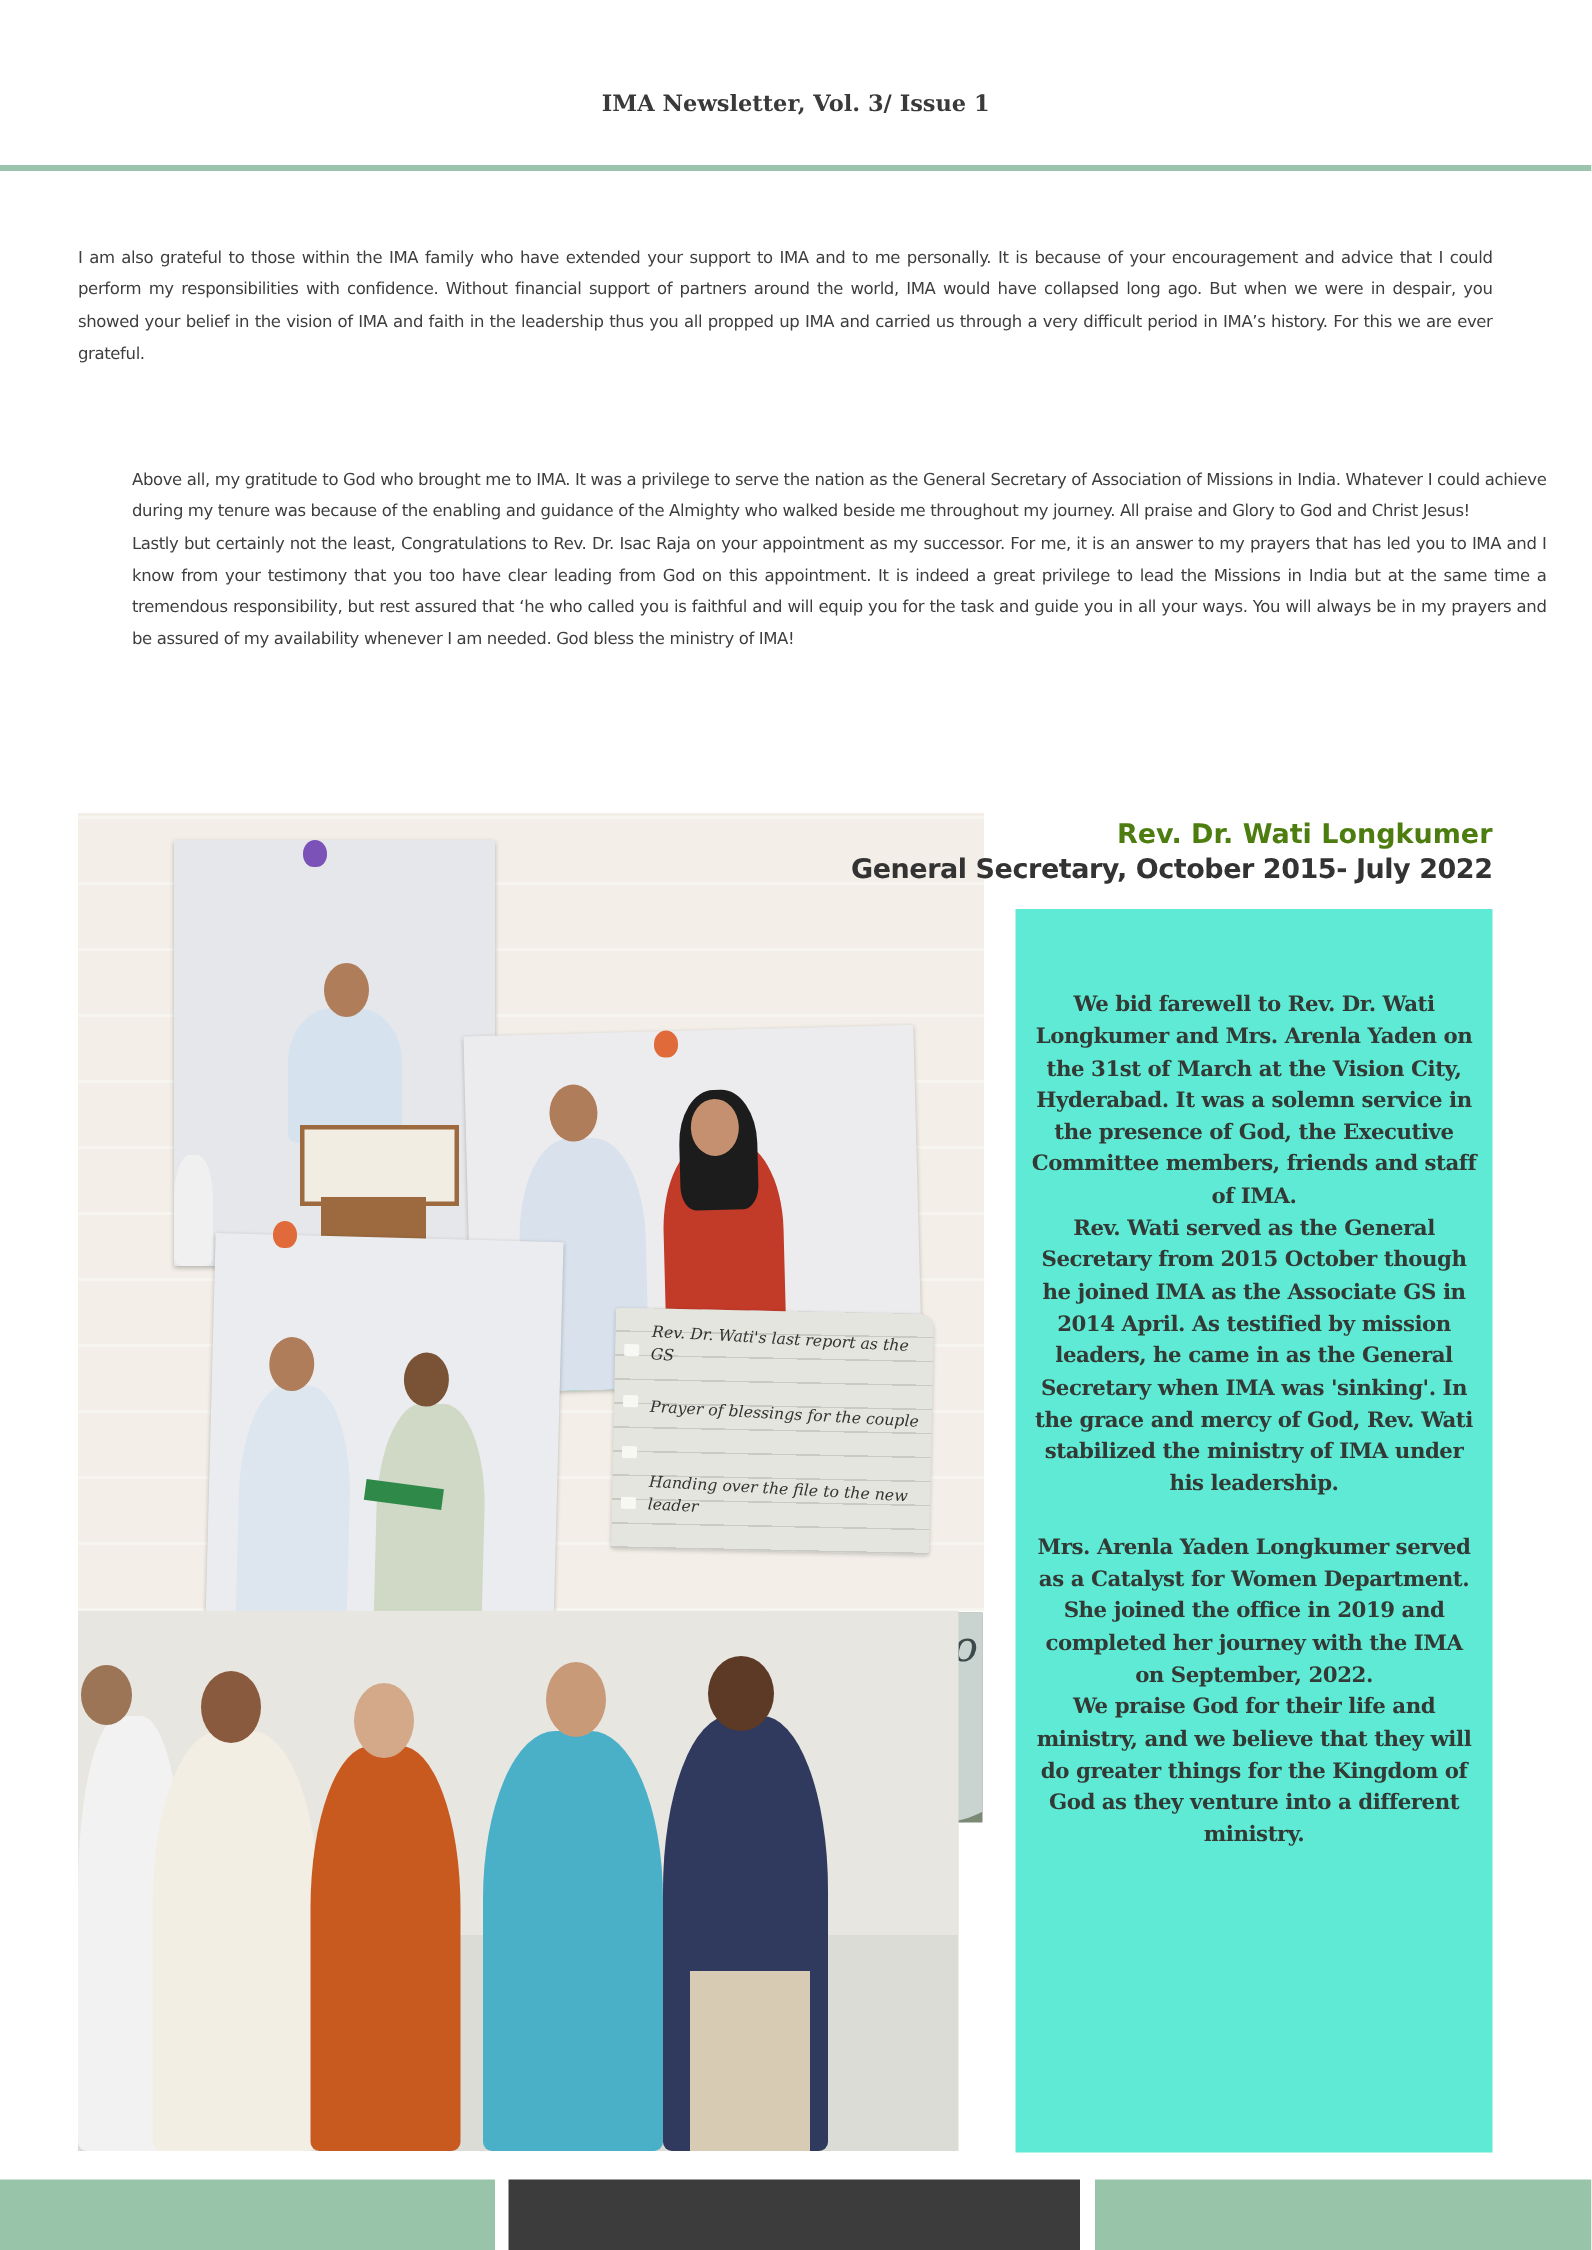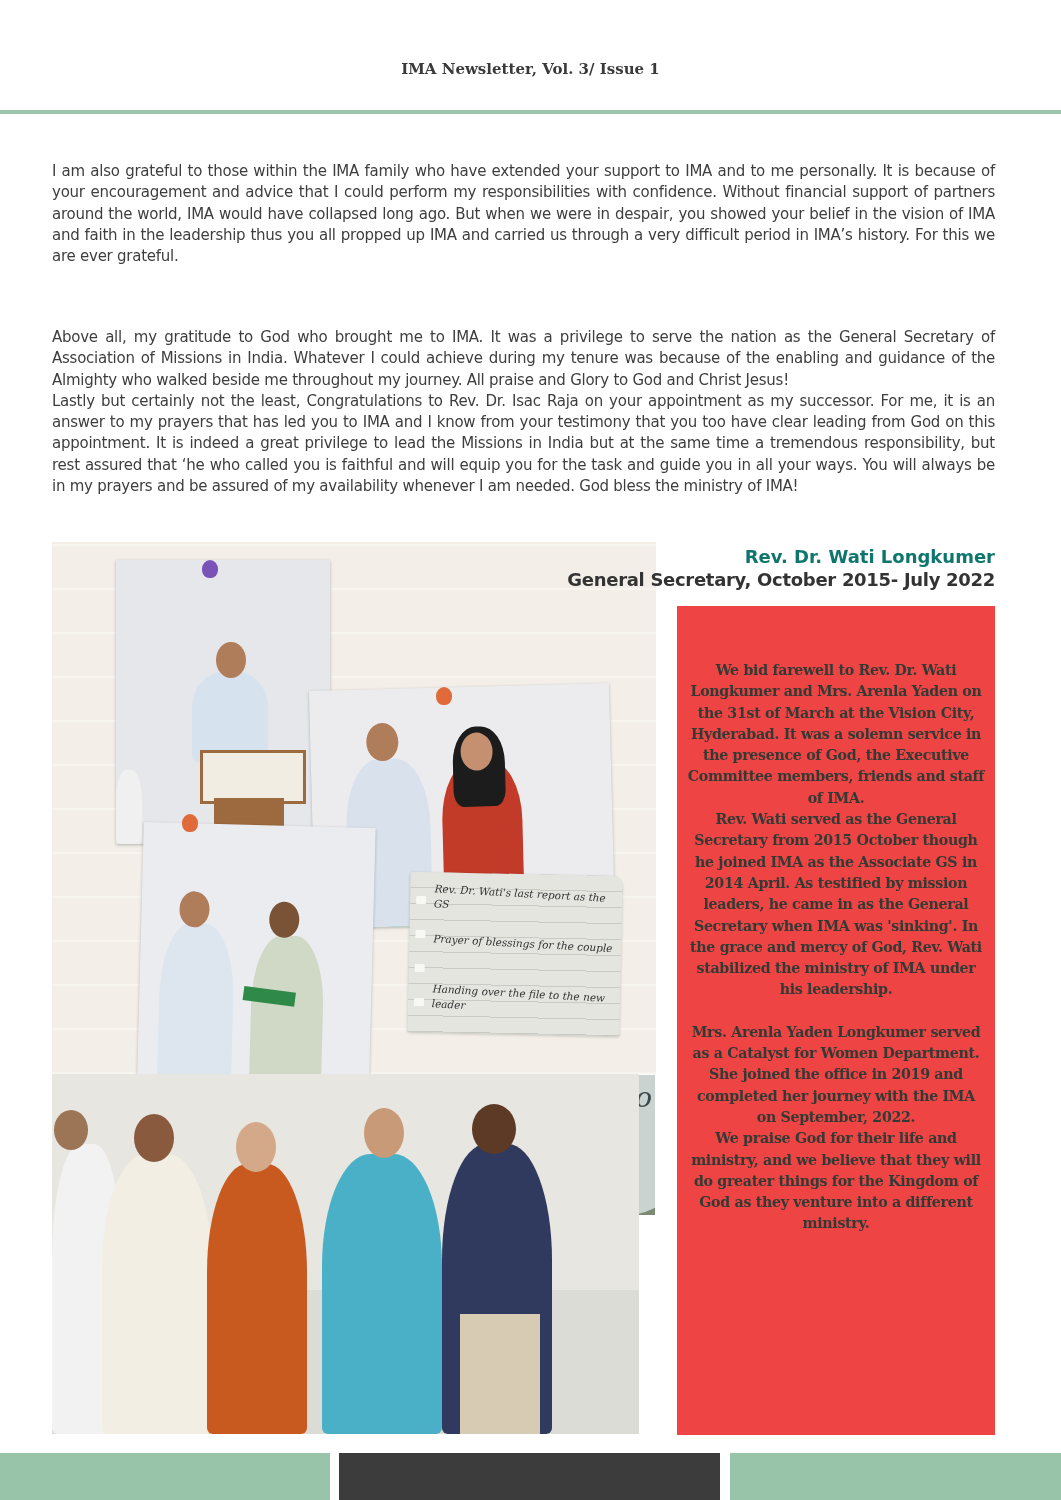--- a/index.html
+++ b/index.html
@@ -1,22 +1,22 @@
 <!DOCTYPE html>
 <html><head>
 <meta charset="utf-8">
 <style>
   html, body { margin:0; padding:0; }
   body { width:1061px; height:1500px; background:#ffffff; position:relative; overflow:hidden; font-family:"Liberation Sans", sans-serif; color:#3c3c3c; }
   .header-title { position:absolute; top:60px; left:0; width:1061px; text-align:center; font-family:"DejaVu Serif", serif; font-weight:bold; font-size:15px; color:#3a3a3a; }
   .header-rule { position:absolute; top:110px; left:0; width:1061px; height:4px; background:#9cc3ab; }
-  .body-text { position:absolute; left:52px; width:943px; font-family:"DejaVu Sans", sans-serif; font-size:15px; line-height:21.3px; color:#3e3e3e; text-align:justify; letter-spacing:-0.25px; }
+  .body-text { position:absolute; left:52px; width:943px; font-family:"DejaVu Sans", sans-serif; font-size:11px; line-height:21.3px; color:#3e3e3e; text-align:justify; letter-spacing:-0.25px; }
   .body-text p { margin:0; }
   .p1 { top:161px; }
-  .p2 { top:327px; }
+  .p2 { top:309px;margin-left:36px; }
   .collage { position:absolute; left:52px; top:542px; width:604px; height:532px; background:#f3efe8;
     background-image: repeating-linear-gradient(0deg, rgba(255,255,255,0.35) 0 2px, rgba(0,0,0,0) 2px 44px); }
   .photo { position:absolute; background:#e9eaec; box-shadow:0 1px 3px rgba(0,0,0,0.25); overflow:hidden; }
   .photo-a { left:64px; top:18px; width:214px; height:284px; background:#e6e7ea; }
   .photo-b { left:260px; top:145px; width:300px; height:238px; transform:rotate(-1.5deg); background:#ececee; }
   .photo-c { left:88px; top:283px; width:232px; height:286px; transform:rotate(1.5deg); background:#ebecef; }
   .photo-b .floor { position:absolute; left:0; bottom:0; width:100%; height:26px; background:#4fb37a; }
   .person { position:absolute; border-radius:40% 40% 6px 6px; }
   .head { position:absolute; border-radius:50%; background:#b07d5a; }
   .podium { position:absolute; background:#f2ede2; border:3px solid #9c6a3e; }
@@ -28,23 +28,23 @@
   .note-item.i1 { top:12px; }
   .note-item.i2 { top:62px; }
   .note-item.i3 { top:112px; }
   .note-hole { position:absolute; left:6px; width:10px; height:8px; background:#f7f7f4; border-radius:1px; }
   .photo-d { position:absolute; left:52px; top:1074px; width:587px; height:360px; background:#dcdcd6; overflow:hidden; }
   .photo-d .wall { position:absolute; left:0; top:0; width:100%; height:60%; background:#e8e6e1; }
   .banner { position:absolute; left:540px; top:1075px; width:115px; height:140px; background:#7a8a74; overflow:hidden; }
   .banner .circle { position:absolute; left:22px; top:-10px; width:130px; height:150px; border-radius:50%; background:#c9d3cf; }
   .banner-text { position:absolute; left:30px; font-family:"Liberation Sans", sans-serif; font-weight:bold; color:#2b3b3b; font-size:13px; white-space:nowrap; }
   .banner-welcome { position:absolute; left:30px; top:6px; font-family:"DejaVu Serif", serif; font-style:italic; font-size:28px; color:#3b4a4a; }
-  .sign-name { position:absolute; top:545px; right:66px; text-align:right; font-family:"DejaVu Sans", sans-serif; font-weight:bold; font-size:18px; line-height:24px; color:#0f766e; }
+  .sign-name { position:absolute; top:545px; right:66px; text-align:right; font-family:"DejaVu Sans", sans-serif; font-weight:bold; font-size:18px; line-height:24px; color:#4d7c0f; }
   .sign-role { position:absolute; top:568px; right:66px; text-align:right; font-family:"DejaVu Sans", sans-serif; font-weight:bold; font-size:18px; line-height:24px; color:#333; white-space:nowrap; letter-spacing:-0.3px; }
-  .green-box { position:absolute; left:677px; top:606px; width:318px; height:829px; background:#ef4444; }
+  .green-box { position:absolute; left:677px; top:606px; width:318px; height:829px; background:#5eead4; }
   .green-text { position:absolute; left:10px; top:54px; width:298px; text-align:center; font-family:"DejaVu Serif", serif; font-weight:bold; font-size:14.2px; line-height:21.3px; color:#333a35; letter-spacing:-0.3px; }
   .green-text p { margin:0; }
   .gap { height:21px; }
   .footer-bar { position:absolute; top:1453px; height:47px; }
   .fb-left { left:0; width:330px; background:#98c4aa; }
   .fb-mid { left:339px; width:381px; background:#3c3c3c; }
   .fb-right { left:730px; width:331px; background:#98c4aa; }
 </style>
 </head>
 <body>

